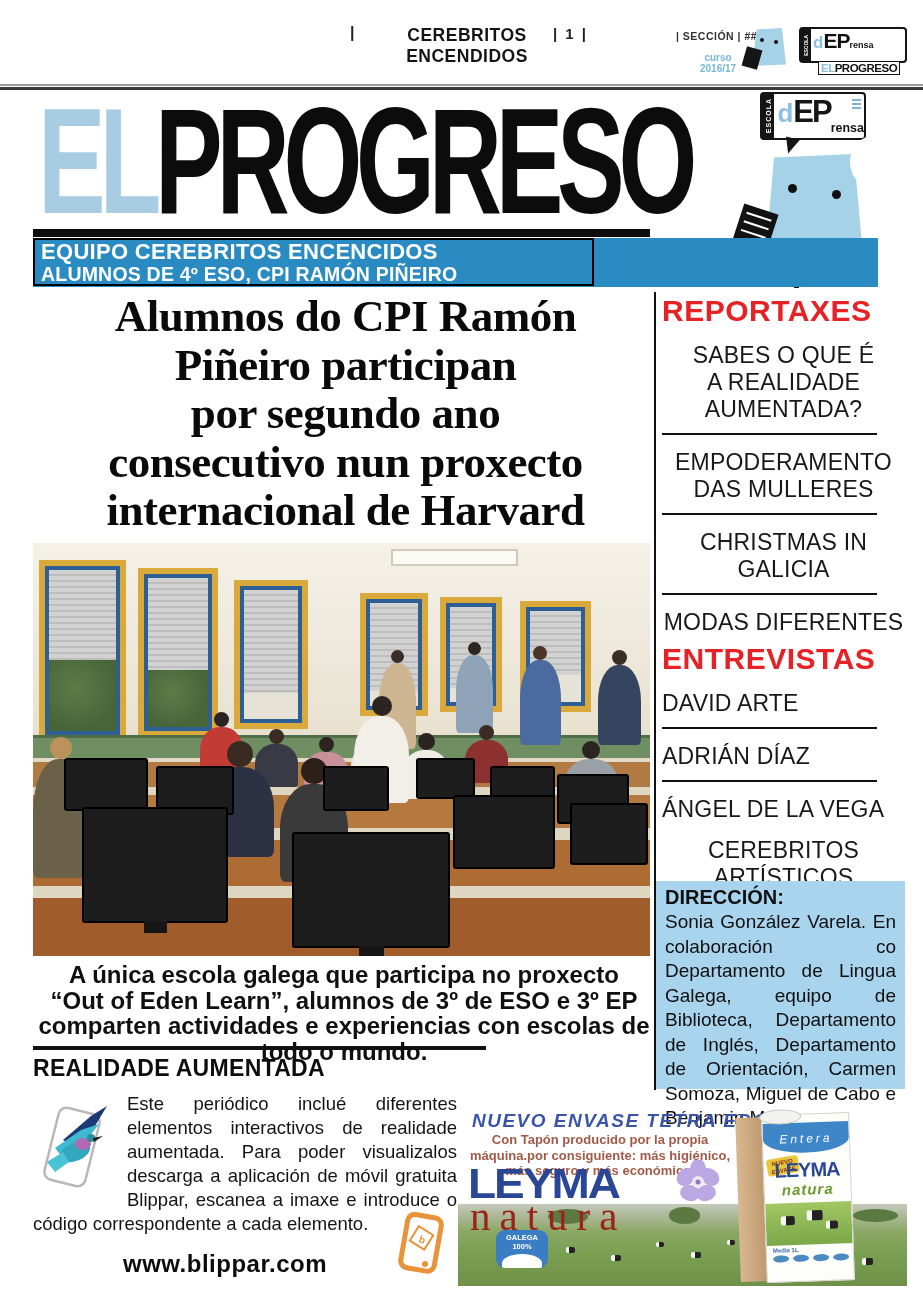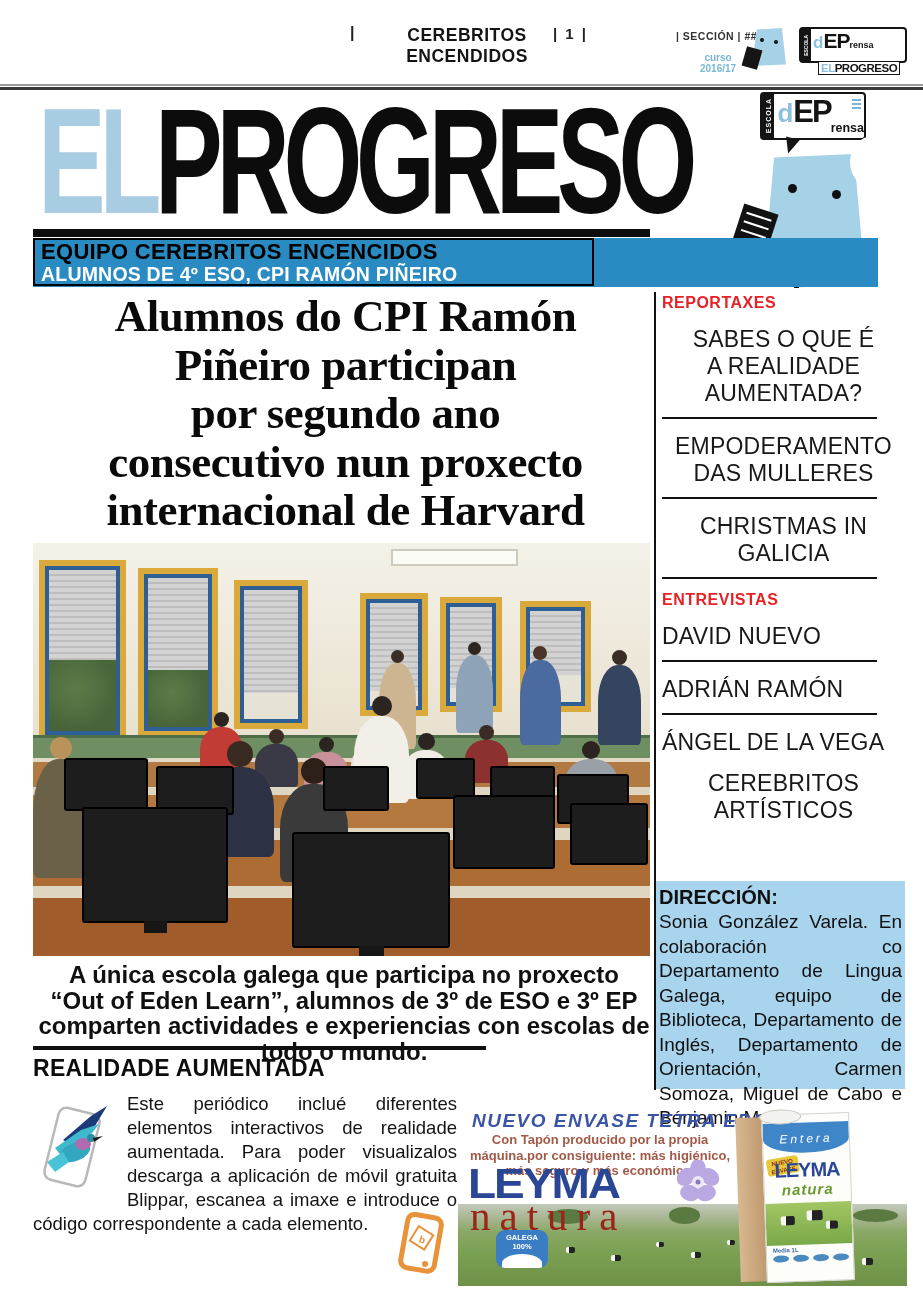--- a/index.html
+++ b/index.html
@@ -52,21 +52,21 @@
   .m-news i{display:block;height:2px;background:#fff;margin:7px 5px 0 5px;}
   .m-leg{position:absolute;width:9px;height:30px;
      background:repeating-linear-gradient(50deg,#141414 0 4px,#f4f4f4 4px 8px);}
   .m-arm{position:absolute;width:9px;height:26px;
      background:repeating-linear-gradient(-50deg,#141414 0 4px,#f4f4f4 4px 8px);}
 
   
   .black-bar{left:33px;top:229px;width:617px;height:8px;background:#0d0d0d;}
   .banner{left:33px;top:238px;width:845px;height:49px;background:#2a8bc2;}
   .banner-box{position:absolute;left:0;top:0;width:557px;height:44px;border:2.5px solid #000;}
-  .banner-l1{position:absolute;left:8px;top:1px;font-size:22px;font-weight:bold;color:#000000;letter-spacing:.3px;}
+  .banner-l1{position:absolute;left:8px;top:1px;font-size:22px;font-weight:bold;color:#ffffff;letter-spacing:.3px;}
   .banner-l2{position:absolute;left:8px;top:25px;font-size:19.5px;font-weight:bold;color:#fff;letter-spacing:.2px;}
 
   
   .headline{left:33px;top:292px;width:625px;font-family:"Liberation Serif",serif;font-weight:bold;
      font-size:45px;line-height:48.5px;color:#0a0a0a;letter-spacing:-.5px;}
 
   
   .photo{left:33px;top:543px;width:617px;height:413px;background:linear-gradient(#f4f1e8 0%,#e9e2d1 45%,#dfd6c2 55%);overflow:hidden;}
   .win{position:absolute;border:6px solid #d9a93c;background:#2e5f94;padding:4px;box-sizing:border-box;}
   .win .inner{width:100%;height:100%;background:#e6e2d6;position:relative;overflow:hidden;}
@@ -88,24 +88,24 @@
   .cap-rule{left:33px;top:1046px;width:453px;height:4px;background:#101010;}
   .ar-heading{left:33px;top:1055px;font-size:23px;font-weight:bold;letter-spacing:.3px;color:#0d0d0d;}
   .ar-body{left:33px;top:1092px;width:424px;font-size:18.5px;line-height:24px;text-align:justify;color:#141414;}
   .ar-bird{float:left;width:84px;height:100px;margin:4px 10px 2px 0;}
   .ar-url{left:60px;top:1250px;width:330px;text-align:center;font-size:24px;font-weight:bold;letter-spacing:.5px;color:#0c0c0c;}
   .ar-phone{left:396px;top:1212px;width:52px;height:62px;}
 
   
   .divider{left:654px;top:292px;width:2px;height:798px;background:#111;}
   .sidebar{left:662px;top:294px;width:243px;}
-  .sb-red{font-size:16px;font-weight:bold;color:#e62226;letter-spacing:.5px;margin:0 0 3px 0;}
+  .sb-red{font-size:30px;font-weight:bold;color:#e62226;letter-spacing:.5px;margin:0 0 3px 0;}
   .sb-item{font-size:23px;line-height:27px;color:#181818;letter-spacing:.2px;margin:14px 0 10px 0;}
   .sb-rule{width:215px;height:2px;background:#111;margin:4px 0 12px 0;}
-  .dir-box{left:656px;top:881px;width:249px;height:208px;background:#a9d4ee;box-sizing:border-box;padding:5px 3px;}
+  .dir-box{left:656px;top:881px;width:249px;height:208px;background:#a9d4ee;box-sizing:border-box;padding:5px 9px;}
   .dir-label{font-size:20px;font-weight:bold;color:#101010;}
   .dir-text{font-size:19px;line-height:24.5px;text-align:justify;color:#101010;margin-top:1px;}
 
   
   .ad{left:458px;top:1100px;width:449px;height:192px;}
   .ad-headline{position:absolute;left:14px;top:10px;font-size:19px;font-weight:bold;font-style:italic;
      color:#3a55a8;letter-spacing:1.5px;}
   .ad-sub{position:absolute;left:12px;top:32px;font-size:13px;font-weight:bold;line-height:15.5px;color:#a25a48;}
   .ad-leyma{position:absolute;left:10px;top:58px;font-size:46px;font-weight:bold;color:#2a4796;
      letter-spacing:-2px;transform:scaleY(.92);transform-origin:left top;}
@@ -366,38 +366,40 @@
   </div>
 
   <div class="abs ar-phone">
     <svg viewBox="0 0 52 62" width="52" height="62">
       <rect x="8" y="4" width="34" height="54" rx="7" fill="#fff" stroke="#e8923a" stroke-width="5" transform="rotate(10 26 31)"></rect>
       <rect x="16" y="18" width="17" height="17" fill="#fff" stroke="#e8923a" stroke-width="2" transform="rotate(32 26 28)"></rect>
       <text x="23" y="31" font-size="10" fill="#e8923a" font-weight="bold" transform="rotate(18 26 28)">b</text>
       <circle cx="29" cy="52" r="3" fill="#e8923a"></circle>
     </svg>
   </div>
+  <div class="abs ar-url">www.blippar.com</div>
 
   <div class="abs divider"></div>
   <div class="abs sidebar">
     <div class="sb-red">REPORTAXES</div>
     <div class="sb-item prelines">SABES O QUE É
 A REALIDADE
 AUMENTADA?</div>
     <div class="sb-rule"></div>
     <div class="sb-item prelines">EMPODERAMENTO
 DAS MULLERES</div>
     <div class="sb-rule"></div>
     <div class="sb-item prelines">CHRISTMAS IN
 GALICIA</div>
     <div class="sb-rule"></div>
+    <div class="sb-item prelines" style="margin-bottom:6px;">MODAS DIFERENTES</div>
     <div class="sb-red">ENTREVISTAS</div>
-    <div class="sb-item">DAVID NUEVO</div>
+    <div class="sb-item">DAVID ARTE</div>
     <div class="sb-rule"></div>
-    <div class="sb-item">ADRIÁN RAMÓN</div>
+    <div class="sb-item">ADRIÁN DÍAZ</div>
     <div class="sb-rule"></div>
     <div class="sb-item" style="margin-bottom:6px;">ÁNGEL DE LA VEGA</div>
     <div class="sb-item prelines">CEREBRITOS
 ARTÍSTICOS</div>
   </div>
 
   <div class="abs dir-box">
     <div class="dir-label">DIRECCIÓN:</div>
     <div class="dir-text">Sonia González Varela. En colaboración co Departamento de Lingua Galega, equipo de Biblioteca, Departamento de Inglés, Departamento de Orientación, Carmen Somoza, Miguel de Cabo e Bénjamin Muras.</div>
   </div>

